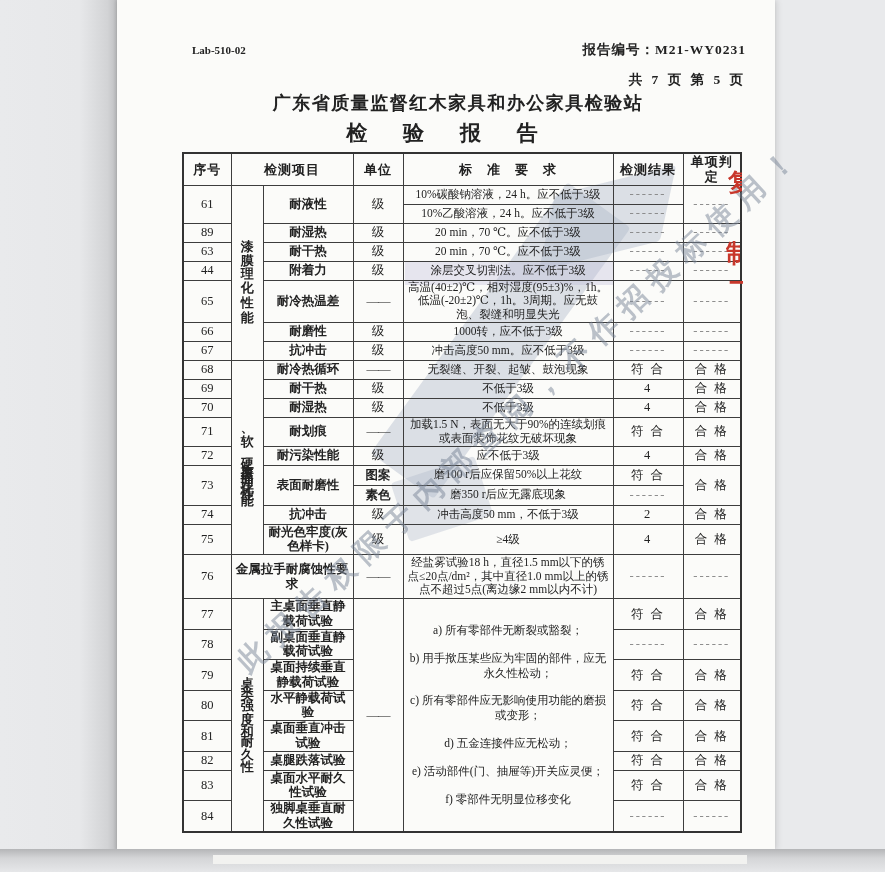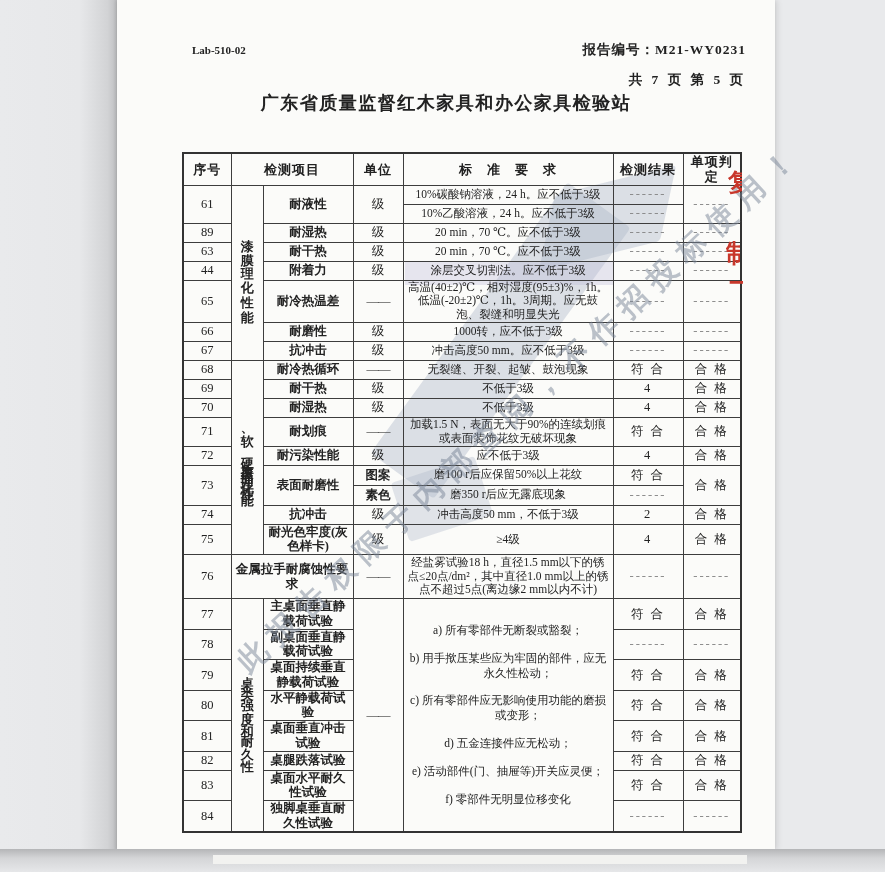--- a/index.html
+++ b/index.html
@@ -10,21 +10,21 @@
   .page{position:absolute;left:117px;top:0;width:658px;height:850px;background:#fbfbf9;
          box-shadow:2px 0 6px rgba(0,0,0,.12), -1px 0 3px rgba(0,0,0,.10);z-index:0;}
   .bottom-shade{position:absolute;left:0;top:849px;width:885px;height:23px;
          background:linear-gradient(180deg,#b4b5b7 0,#d4d5d7 9px,#e6e7e9 100%);z-index:5;}
   .bottom-sliver{position:absolute;left:213px;top:855px;width:534px;height:9px;background:#f2f2f0;z-index:6;}
 
   
   .form-code{position:absolute;left:192px;top:44px;font-size:11px;font-weight:bold;z-index:2;}
   .report-no{position:absolute;right:139px;top:41px;font-size:13.5px;font-weight:bold;letter-spacing:1px;z-index:2;}
   .page-info{position:absolute;right:139px;top:71px;font-size:13.5px;font-weight:bold;letter-spacing:3px;z-index:2;}
-  .org-title{position:absolute;left:117px;width:658px;top:91px;text-align:center;font-size:18px;font-weight:bold;
+  .org-title{position:absolute;left:129px;width:658px;top:91px;text-align:center;font-size:18px;font-weight:bold;
          letter-spacing:1.5px;font-family:"Liberation Sans","DejaVu Sans",sans-serif;z-index:2;}
   .doc-title{position:absolute;left:117px;width:658px;top:119px;text-align:center;font-size:21px;font-weight:bold;
          letter-spacing:8px;word-spacing:14px;font-family:"Liberation Sans","DejaVu Sans",sans-serif;z-index:2;}
 
   
   .wm-shape{position:absolute;background:rgba(172,182,200,.40);z-index:1;border-radius:4px;}
   .wm-a{left:545px;top:183px;width:125px;height:70px;transform:rotate(-14deg) skewX(-26deg);}
   .wm-b{left:560px;top:205px;width:78px;height:335px;transform:rotate(36deg);transform-origin:50% 0;}
   .wm-c{left:398px;top:468px;width:88px;height:62px;transform:rotate(-18deg);background:rgba(172,182,200,.34);}
   .wm-tint{left:405px;top:262px;width:208px;height:23px;background:rgba(186,182,216,.32);border-radius:0;}
@@ -70,20 +70,21 @@
 
   <div class="wm-shape wm-a"></div>
   <div class="wm-shape wm-b"></div>
   <div class="wm-shape wm-c"></div>
   <div class="wm-shape wm-tint"></div>
 
   <div class="form-code">Lab-510-02</div>
   <div class="report-no">报告编号：M21-WY0231</div>
   <div class="page-info">共 7 页 第 5 页</div>
   <div class="org-title">广东省质量监督红木家具和办公家具检验站</div>
+  <div class="doc-title">检 验 报 告</div>
 
   <table class="report">
     <colgroup>
       <col style="width:48px">
         <col style="width:32px">
         <col style="width:90px">
       <col style="width:50px">
         <col style="width:210px">
         <col style="width:70px">
         <col style="width:58px">

